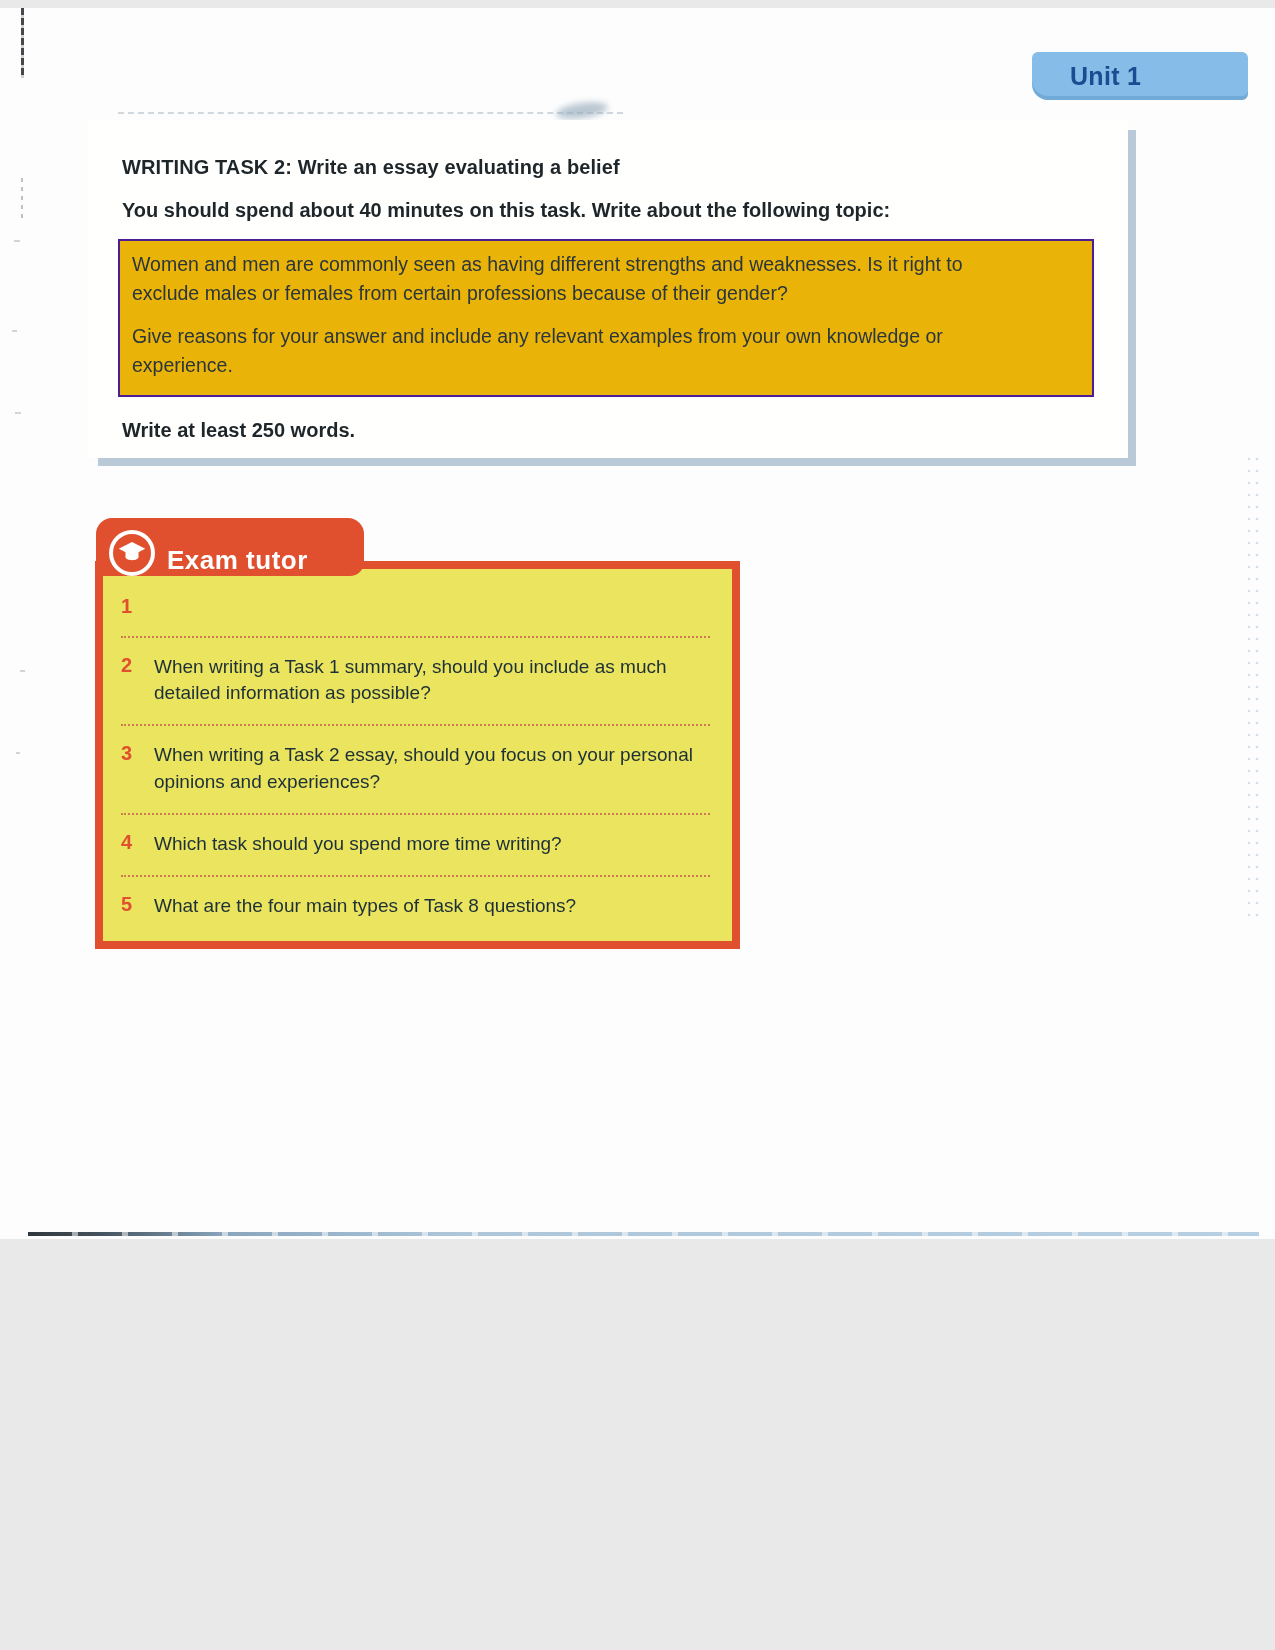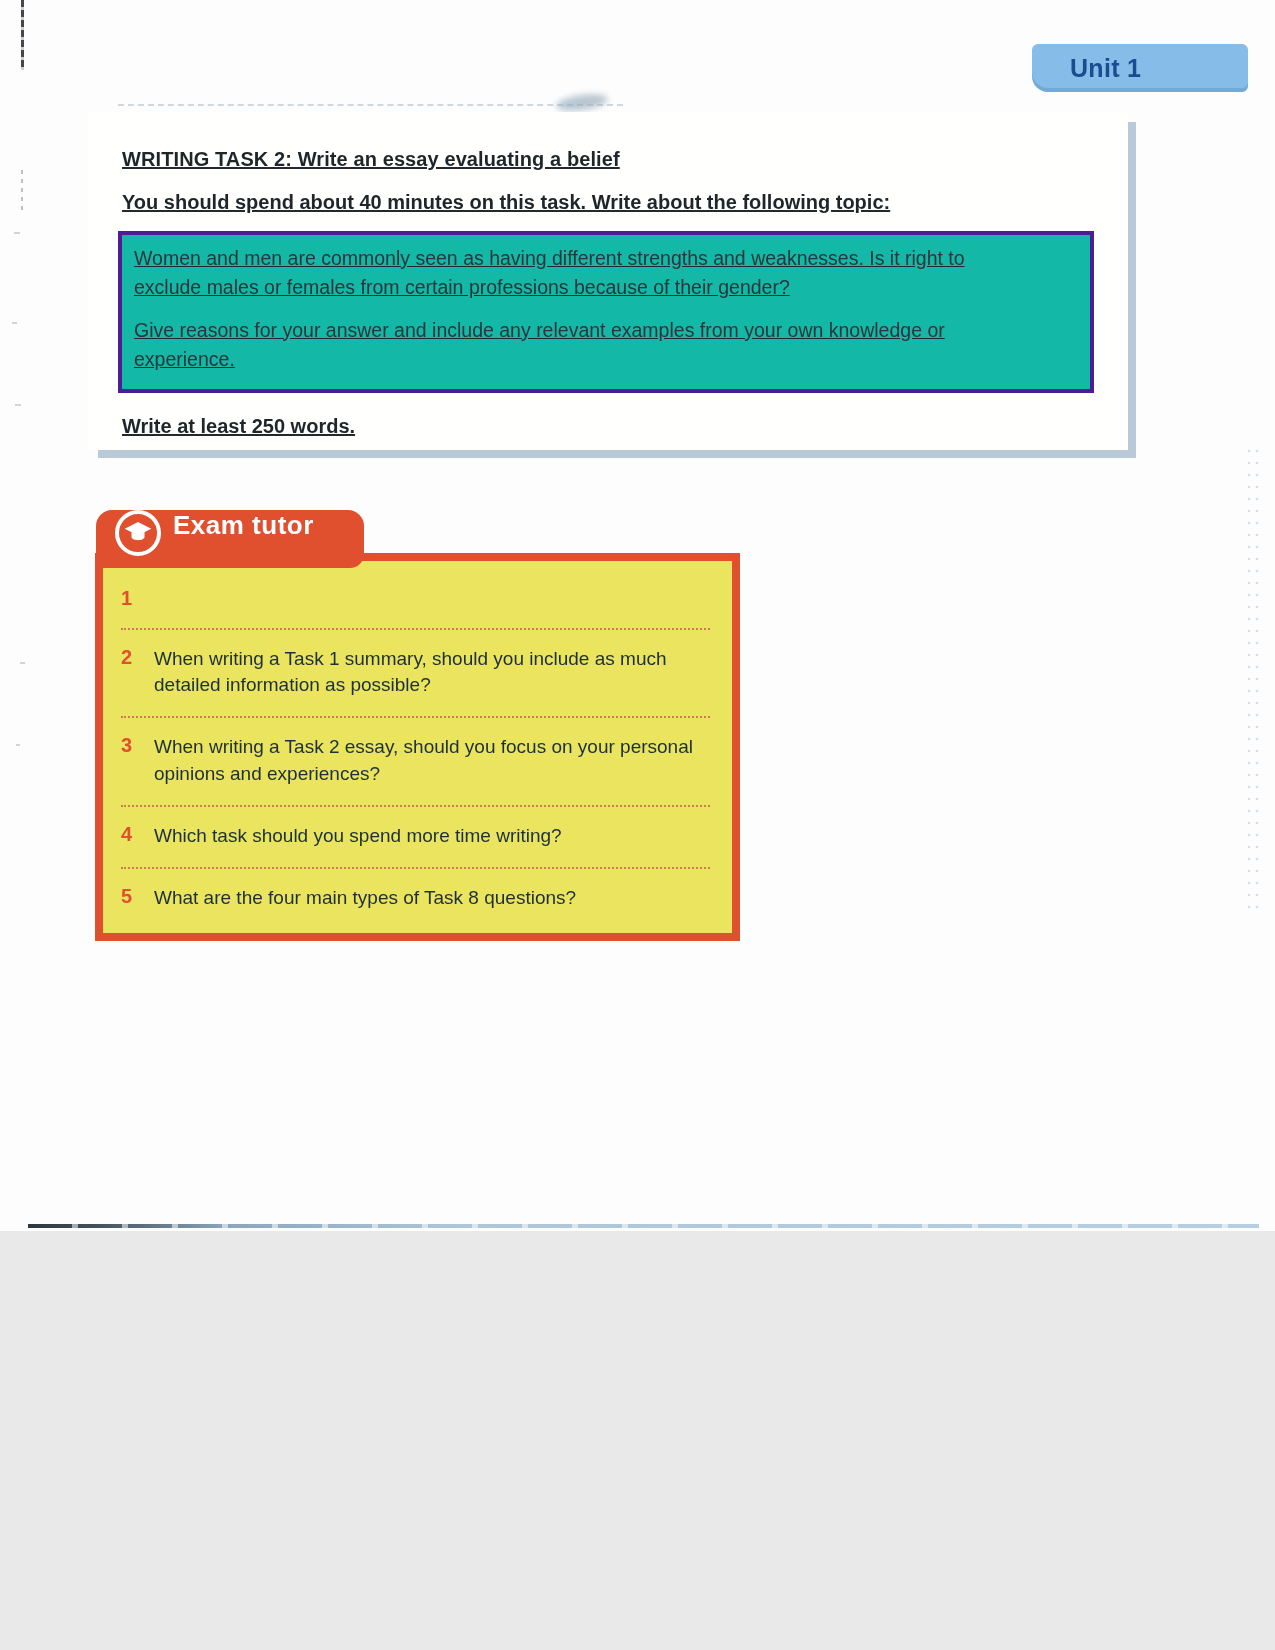--- a/index.html
+++ b/index.html
@@ -3,21 +3,21 @@
 <meta charset="utf-8">
 <style>
   * { margin: 0; padding: 0; box-sizing: border-box; }
   html, body { background: #e9e9e9; }
   body { font-family: "Liberation Sans", "DejaVu Sans", sans-serif; }
 
   .page {
     position: relative;
     width: 1275px;
     height: 1231px;
-    margin: 0 auto;
+    margin: 8px auto;
     background: #fdfdfd;
     overflow: hidden;
     color: #23292c;
   }
 
   
   .art-topleft-line {
     position: absolute; left: 21px; top: 0; width: 3px; height: 70px;
     background: repeating-linear-gradient(180deg, #23282c 0 7px, rgba(35,40,44,0.25) 7px 10px);
     opacity: .85;
@@ -64,53 +64,52 @@
   .unit-tab span {
     font-size: 25px; font-weight: bold; color: #1b4b91; letter-spacing: .3px;
   }
 
   
   .task-card {
     position: absolute; left: 88px; top: 112px; width: 1040px; height: 338px;
     background: #fffffe;
     box-shadow: 9px 9px 0 -1px #b9c9d7;
     padding: 36px 0 0 30px;
-    text-decoration: underline;
   }
   .task-title {
     margin-left: 4px;
     font-size: 20px; font-weight: bold; color: #1e262a; letter-spacing: .1px;
   }
   .task-instruction {
     margin: 20px 0 0 4px;
     font-size: 20px; font-weight: bold; color: #1e262a;
   }
   .topic-box {
     margin-top: 17px; width: 976px;
-    border: 4px solid #4c1d95;
+    border: 2px solid #4c1d95;
     padding: 9px 14px 2px 12px;
-    background: #14b8a6;
+    background: #eab308;
   }
   .topic-box p {
     font-size: 19.5px; line-height: 1.5; color: #2a363c;
     white-space: pre-line;
     margin-bottom: 13px;
   }
   .word-note {
     margin: 22px 0 0 4px;
     font-size: 20px; font-weight: bold; color: #1e262a;
   }
 
   
   .et-tab {
     position: absolute; left: 96px; top: 510px; width: 268px; height: 58px;
     background: #e0502f;
     border-radius: 16px 16px 14px 0;
-    display: flex; align-items: flex-start;
-    padding-left: 19px;
+    display: flex; align-items: flex-end;
+    padding-left: 13px;
     z-index: 2;
   }
   .et-icon {
     width: 46px; height: 46px; border-radius: 50%;
     border: 4px solid #ffffff;
     display: flex; align-items: center; justify-content: center;
     flex: none;
   }
   .et-title {
     margin-left: 12px;

